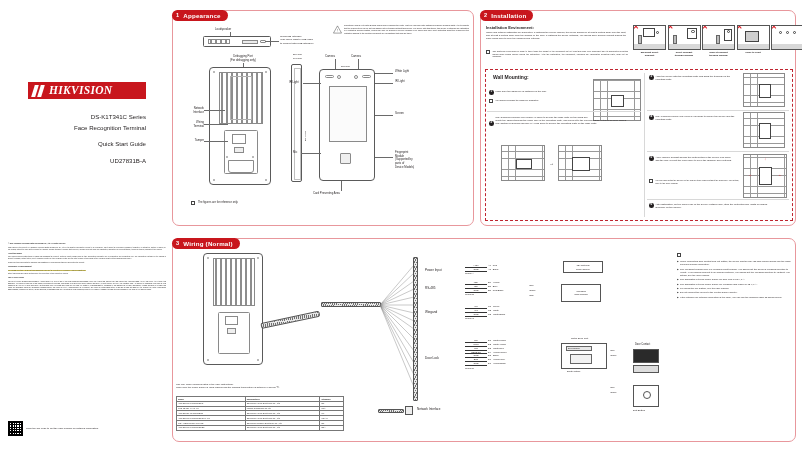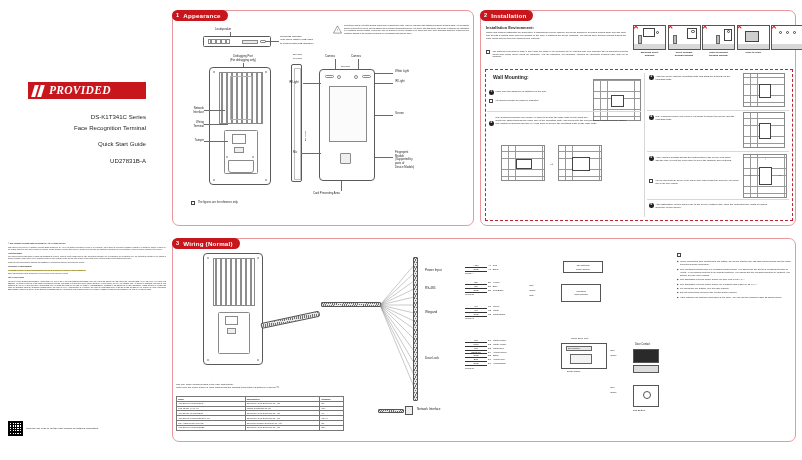--- a/index.html
+++ b/index.html
@@ -190,21 +190,21 @@
 <body>
 
 <div class="page">
 
   <div class="cover">
     <div class="logo-wrap">
       <span class="logo-slashes">
           <i></i>
           <i></i>
         </span>
-      <span class="logo-text">PROVIDED</span>
+      <span class="logo-text">HIKVISION</span>
     </div>
     <div class="cover-lines">
       <div>DS-K1T341C Series</div>
       <div>Face Recognition Terminal</div>
       <span class="sp"></span>
       <div>Quick Start Guide</div>
       <span class="sp"></span>
       <div>UD27831B-A</div>
     </div>
   </div>

